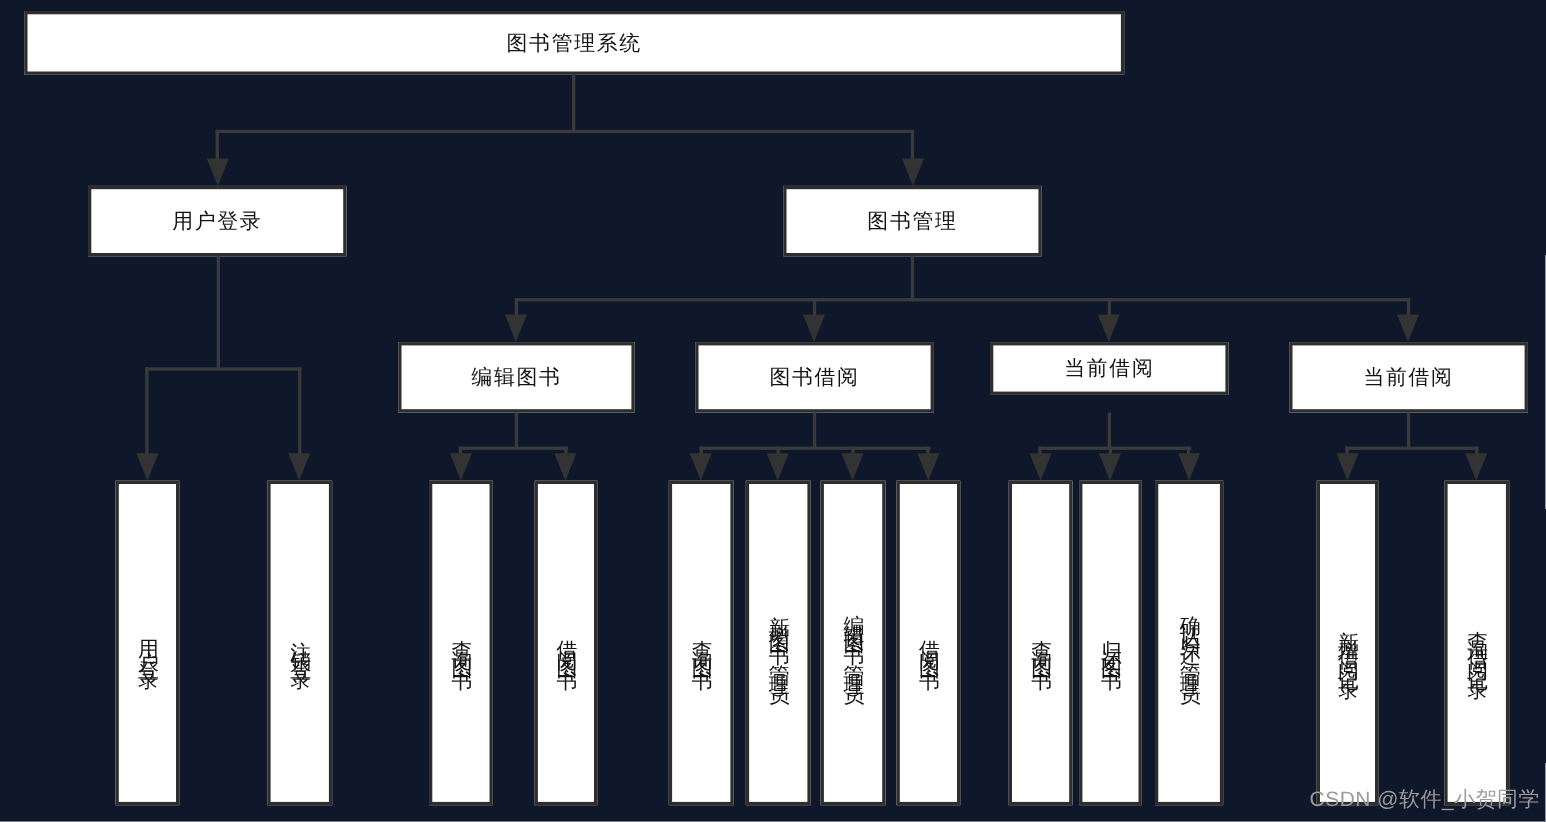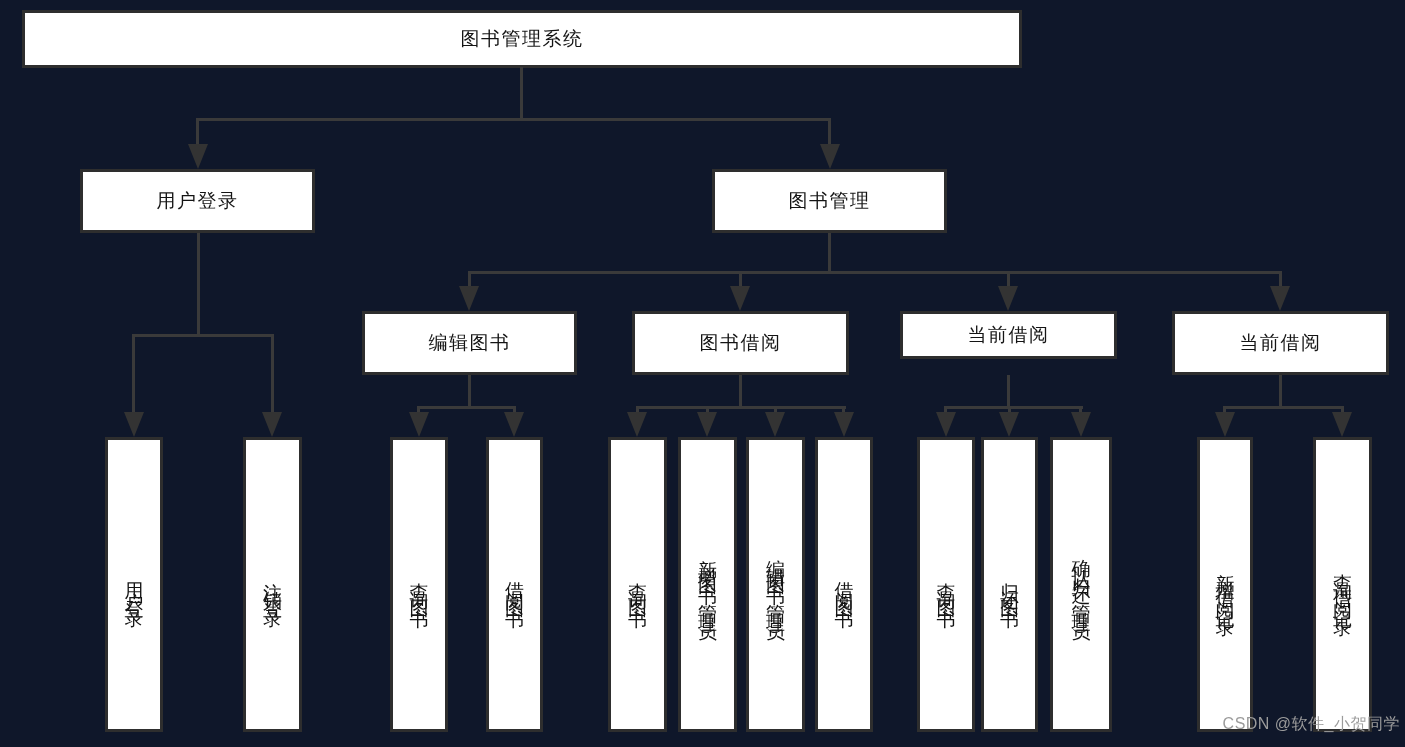--- a/index.html
+++ b/index.html
@@ -25,21 +25,21 @@
 
   .vl { position:absolute; width:3px; background:#3a3a3a; }
   .hl { position:absolute; height:3px; background:#3a3a3a; }
   .ar {
     position:absolute; width:0; height:0;
     border-left:10px solid transparent; border-right:10px solid transparent;
     border-top:25px solid #333333;
   }
   .wm {
     position:absolute; top:714px; right:5px;
-    font-size:16px; color:#9b9b9b; white-space:nowrap; letter-spacing:0.5px;
+    font-size:19px; color:#9b9b9b; white-space:nowrap; letter-spacing:0.5px;
     z-index:5;
   }
 </style>
 </head>
 <body>
 
 <div class="canvas">
 
   <div class="box" style="left:22px; top:10px; width:1000px; height:58px;">
     <span class="lbl">图书管理系统</span>

